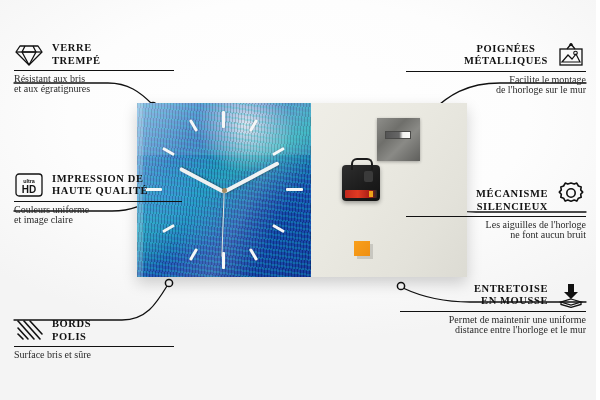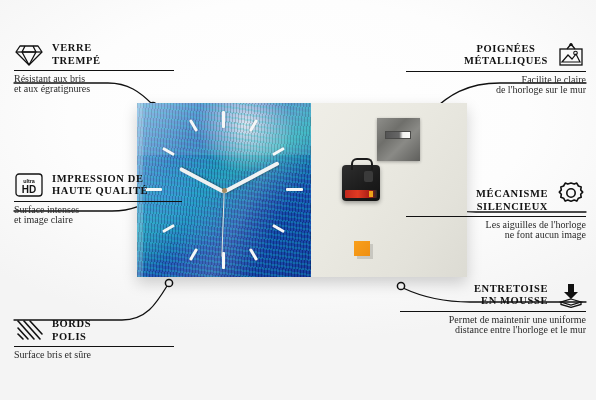--- a/index.html
+++ b/index.html
@@ -192,21 +192,21 @@
         <rect x="2" y="2" width="26" height="22" rx="3" fill="none" stroke="#111" stroke-width="1.3"></rect>
         <text x="15" y="11" font-family="Liberation Sans, sans-serif" font-size="5.4" font-weight="bold" text-anchor="middle" fill="#111">ultra</text>
         <text x="15" y="21" font-family="Liberation Sans, sans-serif" font-size="10" font-weight="bold" text-anchor="middle" fill="#111">HD</text>
       </svg>
       <div>
         <div class="title">IMPRESSION DE</div>
         <div class="title">HAUTE QUALITÉ</div>
       </div>
     </div>
     <div class="rule" style="width:168px;"></div>
-    <div class="desc">Surface intenses</div>
+    <div class="desc">Couleurs uniforme</div>
     <div class="desc">et image claire</div>
   </div>
 
   <div class="callout" style="left:14px;top:282px;width:180px;margin-top:36px;">
     <div class="head">
       <svg class="icon" width="30" height="24" viewBox="0 0 30 24">
         <g stroke="#111" stroke-width="1.6" stroke-linecap="round">
           <path d="M4,2 L20,20"></path>
             <path d="M10,2 L26,20"></path>
             <path d="M4,9 L14,20"></path>
@@ -231,40 +231,40 @@
       </div>
       <svg class="icon" width="30" height="26" viewBox="0 0 30 26">
         <path d="M15,2 L11,7 M15,2 L19,7" fill="none" stroke="#111" stroke-width="1.3"></path>
         <circle cx="15" cy="2.6" r="1.6" fill="#111"></circle>
         <rect x="4" y="7" width="22" height="16" fill="none" stroke="#111" stroke-width="1.3"></rect>
         <path d="M6,20 L12,13 L16,17 L20,12 L24,20 Z" fill="none" stroke="#111" stroke-width="1.2"></path>
         <circle cx="19.5" cy="11" r="1.8" fill="none" stroke="#111" stroke-width="1.1"></circle>
       </svg>
     </div>
     <div class="rule" style="width:180px;margin-left:0;"></div>
-    <div class="desc rt">Facilite le claire</div>
+    <div class="desc rt">Facilite le montage</div>
     <div class="desc rt">de l'horloge sur le mur</div>
   </div>
 
   <div class="callout" style="left:406px;top:172px;width:180px;">
     <div class="head rt">
       <div style="text-align:right;margin-top:16px;">
         <div class="title">MÉCANISME</div>
         <div class="title">SILENCIEUX</div>
       </div>
       <svg class="icon" width="30" height="26" viewBox="0 0 30 26">
         <g fill="none" stroke="#111" stroke-width="1.6" stroke-linejoin="round">
           <path d="M15,3 l3.2,1.1 2.6,-1.0 1.6,2.9 2.8,0.9 -0.5,3.0 2.0,2.2 -2.0,2.2 0.5,3.0 -2.8,0.9 -1.6,2.9 -2.6,-1.0 -3.2,1.1 -3.2,-1.1 -2.6,1.0 -1.6,-2.9 -2.8,-0.9 0.5,-3.0 -2.0,-2.2 2.0,-2.2 -0.5,-3.0 2.8,-0.9 1.6,-2.9 2.6,1.0 Z"></path>
           <circle cx="15" cy="13" r="4.2"></circle>
         </g>
       </svg>
     </div>
     <div class="rule" style="width:180px;"></div>
     <div class="desc rt">Les aiguilles de l'horloge</div>
-    <div class="desc rt">ne font aucun image</div>
+    <div class="desc rt">ne font aucun bruit</div>
   </div>
 
   <div class="callout" style="left:400px;top:282px;width:186px;">
     <div class="head rt">
       <div style="text-align:right;">
         <div class="title">ENTRETOISE</div>
         <div class="title">EN MOUSSE</div>
       </div>
       <svg class="icon" width="30" height="26" viewBox="0 0 30 26">
         <path d="M12,2 h6 v8 h4 l-7,7 l-7,-7 h4 Z" fill="#111"></path>

